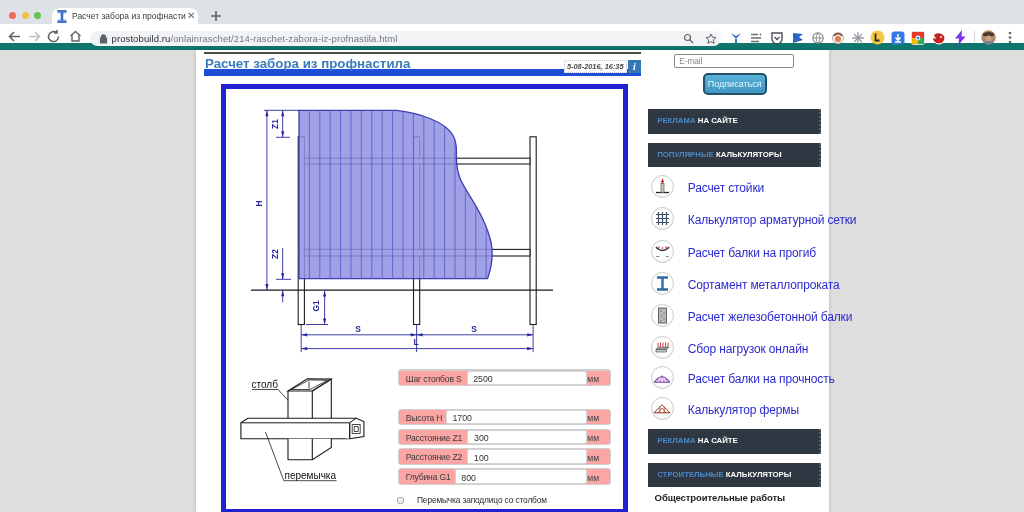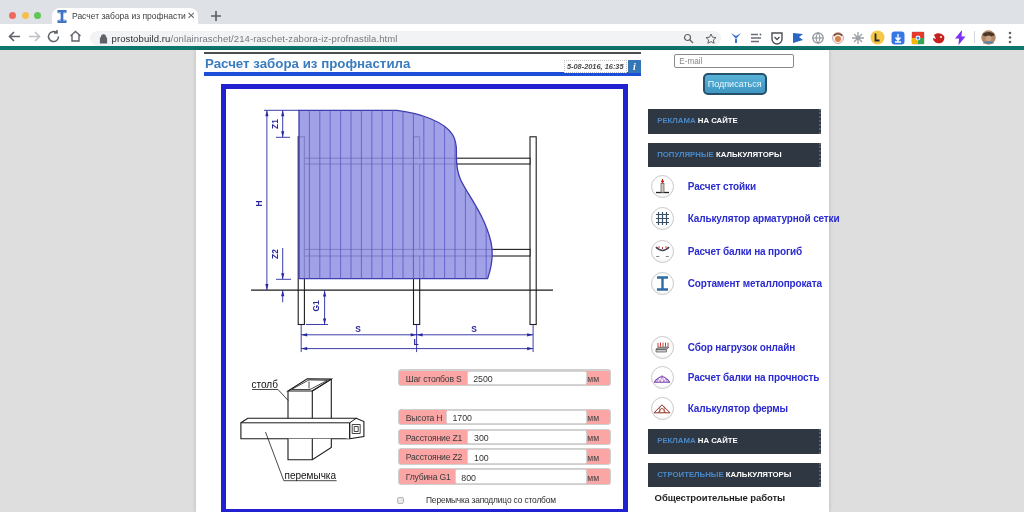--- a/index.html
+++ b/index.html
@@ -3,48 +3,48 @@
 <style>
 *{margin:0;padding:0;box-sizing:border-box}
 html,body{width:1024px;height:512px;overflow:hidden;font-family:"Liberation Sans",sans-serif}
 .abs{position:absolute}
 
 #tabbar{position:absolute;left:0;top:0;width:1024px;height:36px;background:#dee1e6}
 .dot{position:absolute;top:11.5px;width:7px;height:7px;border-radius:50%}
 #tab{position:absolute;left:52px;top:7.5px;width:146px;height:17px;background:#fff;border-radius:8px 8px 0 0}
 #tabtitle{position:absolute;left:20px;top:3.5px;font-size:8.5px;color:#3c4043;white-space:nowrap;overflow:hidden;width:115px}
 #tabx{position:absolute;left:135px;top:2px;font-size:10px;color:#5f6368}
-#toolbar{position:absolute;left:0;top:24px;width:1024px;height:25.5px;background:#fff;border-bottom:4px solid #0f766e}
+#toolbar{position:absolute;left:0;top:24px;width:1024px;height:25.5px;background:#fff;border-bottom:7px solid #0f766e}
 .navic{position:absolute;top:0;color:#5f6368}
 #pill{position:absolute;left:89.5px;top:6.5px;width:631px;height:15.5px;border-radius:8px;background:#f1f3f4}
 #url{position:absolute;left:22px;top:2.5px;font-size:9.5px;color:#2b2f33;letter-spacing:.1px;white-space:nowrap}
 #url span{color:#767b80}
 
 #page{position:absolute;left:0;top:49.5px;width:1024px;height:462.5px;background:#dedede}
 #white{position:absolute;left:196px;top:0;width:632.5px;height:462.5px;background:#fff;box-shadow:0 0 4px rgba(0,0,0,0.18)}
-#titlebar{position:absolute;left:8px;top:2px;width:436.5px;height:24px;border-top:2px solid #4d4d4d;border-bottom:4px solid #1d4ed8}
+#titlebar{position:absolute;left:8px;top:2px;width:436.5px;height:24px;border-top:2px solid #4d4d4d;border-bottom:7px solid #1d4ed8}
 #title{position:absolute;left:1px;top:2.5px;font-size:13.3px;font-weight:bold;color:#3a7cbe}
 #datebox{position:absolute;left:359.5px;top:6px;width:63.5px;height:13px;border:1px dotted #c0c0c0;background:#fdfdfd;font-size:7.4px;font-weight:bold;font-style:italic;color:#4a4a4a;text-align:center;line-height:11.5px;white-space:nowrap}
 #ibox{position:absolute;left:423.9px;top:6px;width:13px;height:13px;background:#3477b6;color:#fff;text-align:center;font:italic bold 10px "Liberation Serif",serif;line-height:13px}
 #bluebox{position:absolute;left:25px;top:34.5px;width:407px;height:430px;border:5px solid #2121d2;background:#fff}
 
 .frow{position:absolute;left:202.3px;width:212.7px;height:16.3px;background:#fca5a5;border:1px solid #cfcfcf;border-radius:3px}
 .flabel{position:absolute;left:6.5px;top:3px;font-size:8.6px;letter-spacing:-0.2px;color:#3a3a3a;white-space:nowrap}
 .finput{position:absolute;top:0px;height:14.3px;background:#fff;border:1px solid #d4d4d4;border-radius:2px;font-size:8.8px;color:#333;padding:2.5px 0 0 5.5px}
 .fmm{position:absolute;left:188px;top:3.5px;width:22px;text-align:left;font-size:8.6px;color:#444}
 #chkrow{position:absolute;left:201px;top:445px;font-size:8.4px;letter-spacing:-0.15px;color:#2e2e2e;white-space:nowrap}
 #chk{position:absolute;left:0;top:2px;width:7px;height:7px;background:#e9e9e9;border:1px solid #b5b5b5;border-radius:2px}
 
 #email{position:absolute;left:478.3px;top:4.5px;width:120px;height:14px;border:1px solid #8a8a8a;border-radius:2px;font-size:8.2px;color:#8a8a8a;padding:1px 0 0 4px;font-family:"Liberation Sans",sans-serif}
 #subbtn{position:absolute;left:506.7px;top:23.5px;width:64px;height:22.3px;background:linear-gradient(#58b1d6,#3f97c2);border:2px solid #27506b;border-radius:5px;color:#eaf7ff;font-size:9px;text-align:center;line-height:18.5px}
 .dbar{position:absolute;left:452.2px;width:172.7px;height:24.5px;background:#2f3742;border-right:2px dotted #555f6b;line-height:24.5px;padding-left:9px;font-size:7.8px;font-weight:bold;color:#fff;white-space:nowrap}
 .dbar b{color:#4a89c8;font-weight:bold}
 .srow{position:absolute;left:452.5px;width:376px;height:23px}
 .circ{position:absolute;left:2px;top:0;width:23px;height:23px;border-radius:50%;border:1px solid #c9c9c9;background:radial-gradient(circle at 50% 35%,#ffffff 55%,#ececec)}
-.slink{position:absolute;left:39.3px;top:6px;font-size:10px;letter-spacing:-0.15px;font-weight:bold;color:#2b2bd0;white-space:nowrap}
+.slink{position:absolute;left:39.3px;top:6px;font-size:12px;letter-spacing:-0.15px;font-weight:normal;color:#2b2bd0;white-space:nowrap}
 #obsh{position:absolute;left:458.6px;top:442.5px;font-size:9.5px;letter-spacing:-0.1px;font-weight:bold;color:#1f1f1f;white-space:nowrap}
 </style></head>
 <body>
 <div id="tabbar">
   <div class="dot" style="left:9px;background:#ee6a5e"></div>
   <div class="dot" style="left:21.5px;background:#f5bf4f"></div>
   <div class="dot" style="left:34px;background:#61c554"></div>
   <div id="tab">
     <svg class="abs" style="left:4px;top:2.5px" width="12" height="13" viewBox="0 0 12 13">
         <path d="M1.5 1h9M1.5 12h9" stroke="#4272c4" stroke-width="2" fill="none"></path>
@@ -180,21 +180,21 @@
     <div class="frow" style="top:398.9px">
         <span class="flabel">Расстояние Z2</span>
         <div class="finput" style="left:68.2px;width:119.5px">100</div>
         <span class="fmm">мм</span>
       </div>
     <div class="frow" style="top:418.8px">
         <span class="flabel">Глубина G1</span>
         <div class="finput" style="left:55.5px;width:132.2px">800</div>
         <span class="fmm">мм</span>
       </div>
-    <div id="chkrow"><span id="chk"></span><span style="margin-left:29px">Перемычка заподлицо со столбом</span></div>
+    <div id="chkrow"><span id="chk"></span><span style="margin-left:20px">Перемычка заподлицо со столбом</span></div>
 
     <input id="email" value="E-mail" readonly="" style="">
     <div id="subbtn">Подписаться</div>
     <div class="dbar" style="top:59.6px"><b>РЕКЛАМА</b> НА САЙТЕ</div>
     <div class="dbar" style="top:93.4px"><b>ПОПУЛЯРНЫЕ</b> КАЛЬКУЛЯТОРЫ</div>
     <div class="dbar" style="top:379.9px"><b>РЕКЛАМА</b> НА САЙТЕ</div>
     <div class="dbar" style="top:413.1px"><b>СТРОИТЕЛЬНЫЕ</b> КАЛЬКУЛЯТОРЫ</div>
     <div id="obsh">Общестроительные работы</div>
     <div class="srow" style="top:125px">
         <span class="circ"></span>
@@ -221,20 +221,32 @@
           <path d="M1.2 11.5h3M10.8 11.5h3" stroke="#888" stroke-width="1.2"></path>
         </svg>
         <span class="slink">Расчет балки на прогиб</span>
       </div>
     <div class="srow" style="top:222px">
         <span class="circ"></span>
         <svg class="abs" style="left:7px;top:4px" width="13" height="15" viewBox="0 0 13 15">
           <path d="M1 1.5h11M1 13.5h11M6.5 1.5v12" stroke="#2e6da4" stroke-width="2.4"></path>
         </svg>
         <span class="slink">Сортамент металлопроката</span>
+      </div>
+    <div class="srow" style="top:254px">
+        <span class="circ"></span>
+        <svg class="abs" style="left:7px;top:3px" width="13" height="17" viewBox="0 0 13 17">
+          <rect x="2.5" y="1" width="8" height="15" fill="#b9b9b9" stroke="#555" stroke-width="0.9"></rect>
+          <circle cx="5" cy="4" r="0.7" fill="#666"></circle>
+          <circle cx="8" cy="6.5" r="0.7" fill="#666"></circle>
+          <circle cx="5.5" cy="9" r="0.7" fill="#666"></circle>
+          <circle cx="8" cy="12" r="0.7" fill="#666"></circle>
+          <circle cx="5" cy="13.8" r="0.7" fill="#666"></circle>
+        </svg>
+        <span class="slink">Расчет железобетонной балки</span>
       </div>
     <div class="srow" style="top:286px">
         <span class="circ"></span>
         <svg class="abs" style="left:5px;top:4px" width="17" height="15" viewBox="0 0 17 15">
           <path d="M2 9l3-2h10l-2.5 2.5H2z" fill="#9a9a9a" stroke="#555" stroke-width="0.7"></path>
           <path d="M2 9.5h10.5v2.5H2z" fill="#c9c9c9" stroke="#555" stroke-width="0.7"></path>
           <path d="M4 3v4M6.5 2.6v4M9 2.6v4M11.5 2.6v4M14 2.6v4" stroke="#c22" stroke-width="0.9"></path>
         </svg>
         <span class="slink">Сбор нагрузок онлайн</span>
       </div>

